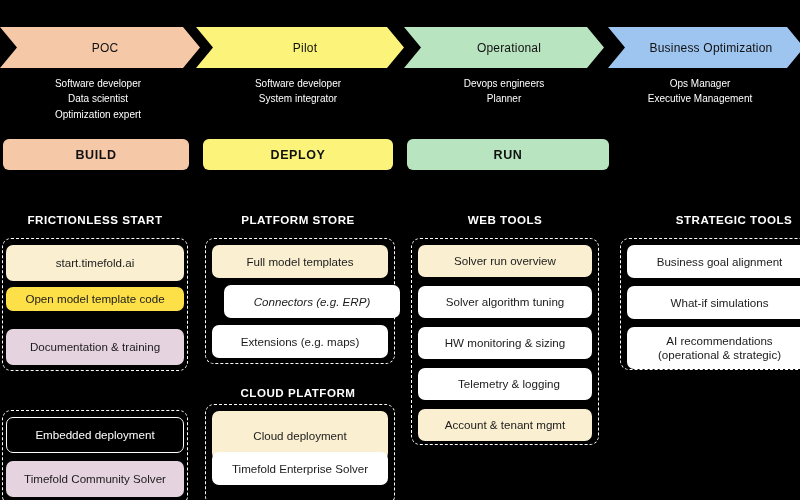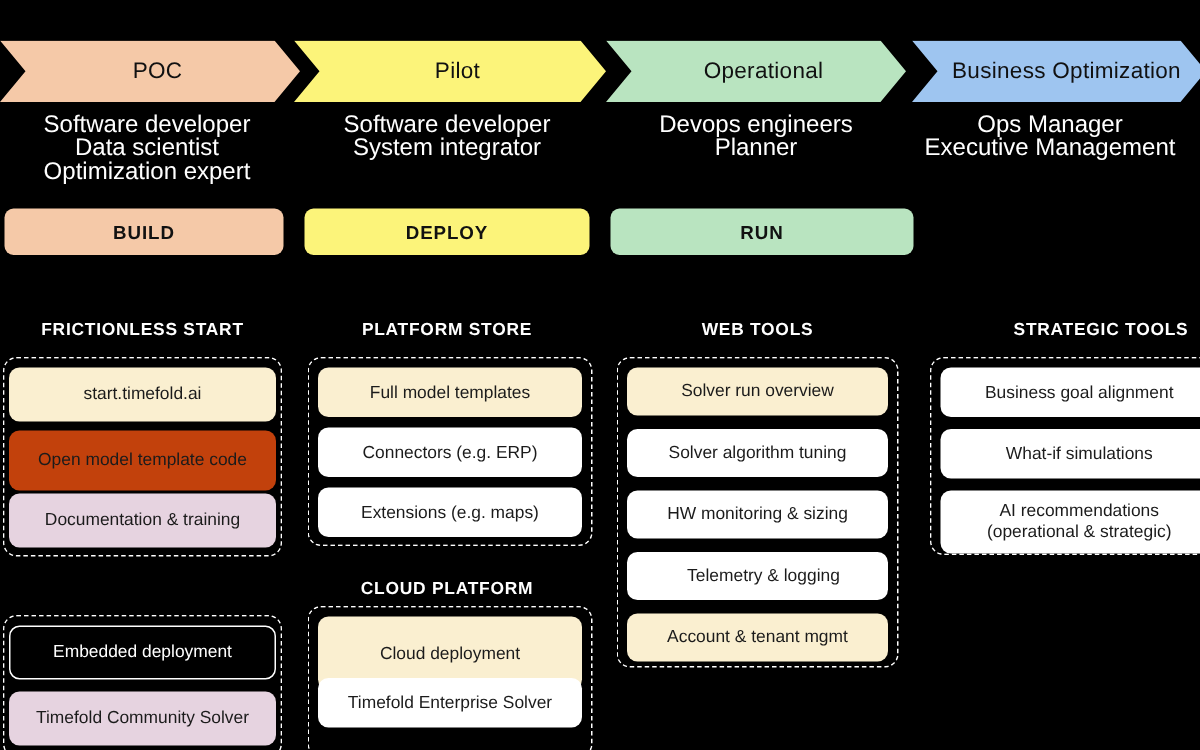--- a/index.html
+++ b/index.html
@@ -11,31 +11,31 @@
     position:relative;
   }
 
   
   .arrow-row{
     position:absolute;left:0;top:27px;width:800px;height:41px;
   }
   .chev{
     position:absolute;top:0;height:41px;
     display:flex;align-items:center;justify-content:center;
-    color:#111;font-size:15px;letter-spacing:.2px;
+    color:#111;font-size:12px;letter-spacing:.2px;
     -webkit-clip-path:polygon(0 0, calc(100% - 17px) 0, 100% 50%, calc(100% - 17px) 100%, 0 100%, 17px 50%);
     clip-path:polygon(0 0, calc(100% - 17px) 0, 100% 50%, calc(100% - 17px) 100%, 0 100%, 17px 50%);
   }
   .chev span{display:block;padding-left:10px;}
 
   
   .persona-row{position:absolute;left:0;top:76px;width:800px;height:58px;}
   .persona{
     position:absolute;top:0;
-    color:#ffffff;font-size:16px;line-height:15.4px;text-align:center;
+    color:#ffffff;font-size:10px;line-height:15.4px;text-align:center;
   }
 
   
   .band-row{position:absolute;left:0;top:139px;width:800px;height:31px;}
   .band{
     position:absolute;top:0;height:31px;border-radius:6px;
     display:flex;align-items:center;justify-content:center;
     color:#111;font-size:12.5px;font-weight:bold;letter-spacing:.6px;
   }
 
@@ -108,36 +108,36 @@
 <div class="dashed" id="grp0b" style="left: 2px; top: 410px; width: 186px; height: 95px;"></div>
 <div class="dashed" id="grp1" style="left: 205px; top: 238px; width: 190px; height: 126px;"></div>
 <div class="dashed" id="grp1b" style="left: 205px; top: 404px; width: 190px; height: 101px;"></div>
 <div class="dashed" id="grp2" style="left: 411px; top: 238px; width: 188px; height: 207px;"></div>
 <div class="dashed" id="grp3" style="left: 620px; top: 238px; width: 192px; height: 132px;"></div>
 
 <div id="card-layer">
     <div class="card" style="left: 6px; top: 245px; width: 178px; height: 36px; background: rgb(250, 239, 208); color: rgb(27, 27, 27); border: none;">
       <span>start.timefold.ai</span>
     </div>
-    <div class="card" style="left: 6px; top: 287px; width: 178px; height: 40px; background: #c2410c; color: rgb(27, 27, 27); border: none;">
+    <div class="card" style="left: 6px; top: 287px; width: 178px; height: 24px; background: #fde047; color: rgb(27, 27, 27); border: none;">
       <span>Open model template code</span>
     </div>
     <div class="card" style="left: 6px; top: 329px; width: 178px; height: 36px; background: rgb(230, 211, 224); color: rgb(27, 27, 27); border: none;">
       <span>Documentation &amp; training</span>
     </div>
     <div class="card dark" style="left: 6px; top: 417px; width: 178px; height: 36px; background: rgb(0, 0, 0); color: rgb(255, 255, 255);">
       <span>Embedded deployment</span>
     </div>
     <div class="card" style="left: 6px; top: 461px; width: 178px; height: 36px; background: rgb(230, 211, 224); color: rgb(27, 27, 27); border: none;">
       <span>Timefold Community Solver</span>
     </div>
     <div class="card" style="left: 212px; top: 245px; width: 176px; height: 33px; background: rgb(250, 239, 208); color: rgb(27, 27, 27); border: none;">
       <span>Full model templates</span>
     </div>
-    <div class="card" style="left: 212px; top: 285px; width: 176px; height: 33px; background: rgb(255, 255, 255); color: rgb(27, 27, 27); border: none;">
+    <div class="card" style="left: 224px; top: 285px; width: 176px; height: 33px; background: rgb(255, 255, 255); color: rgb(27, 27, 27); border: none; font-style: italic;">
       <span>Connectors (e.g. ERP)</span>
     </div>
     <div class="card" style="left: 212px; top: 325px; width: 176px; height: 33px; background: rgb(255, 255, 255); color: rgb(27, 27, 27); border: none;">
       <span>Extensions (e.g. maps)</span>
     </div>
     <div class="card" style="left: 212px; top: 411px; width: 176px; height: 49px; background: rgb(250, 239, 208); color: rgb(27, 27, 27); border: none;">
       <span>Cloud deployment</span>
     </div>
     <div class="card" style="left: 212px; top: 452px; width: 176px; height: 33px; background: rgb(255, 255, 255); color: rgb(27, 27, 27); border: none;">
       <span>Timefold Enterprise Solver</span>

